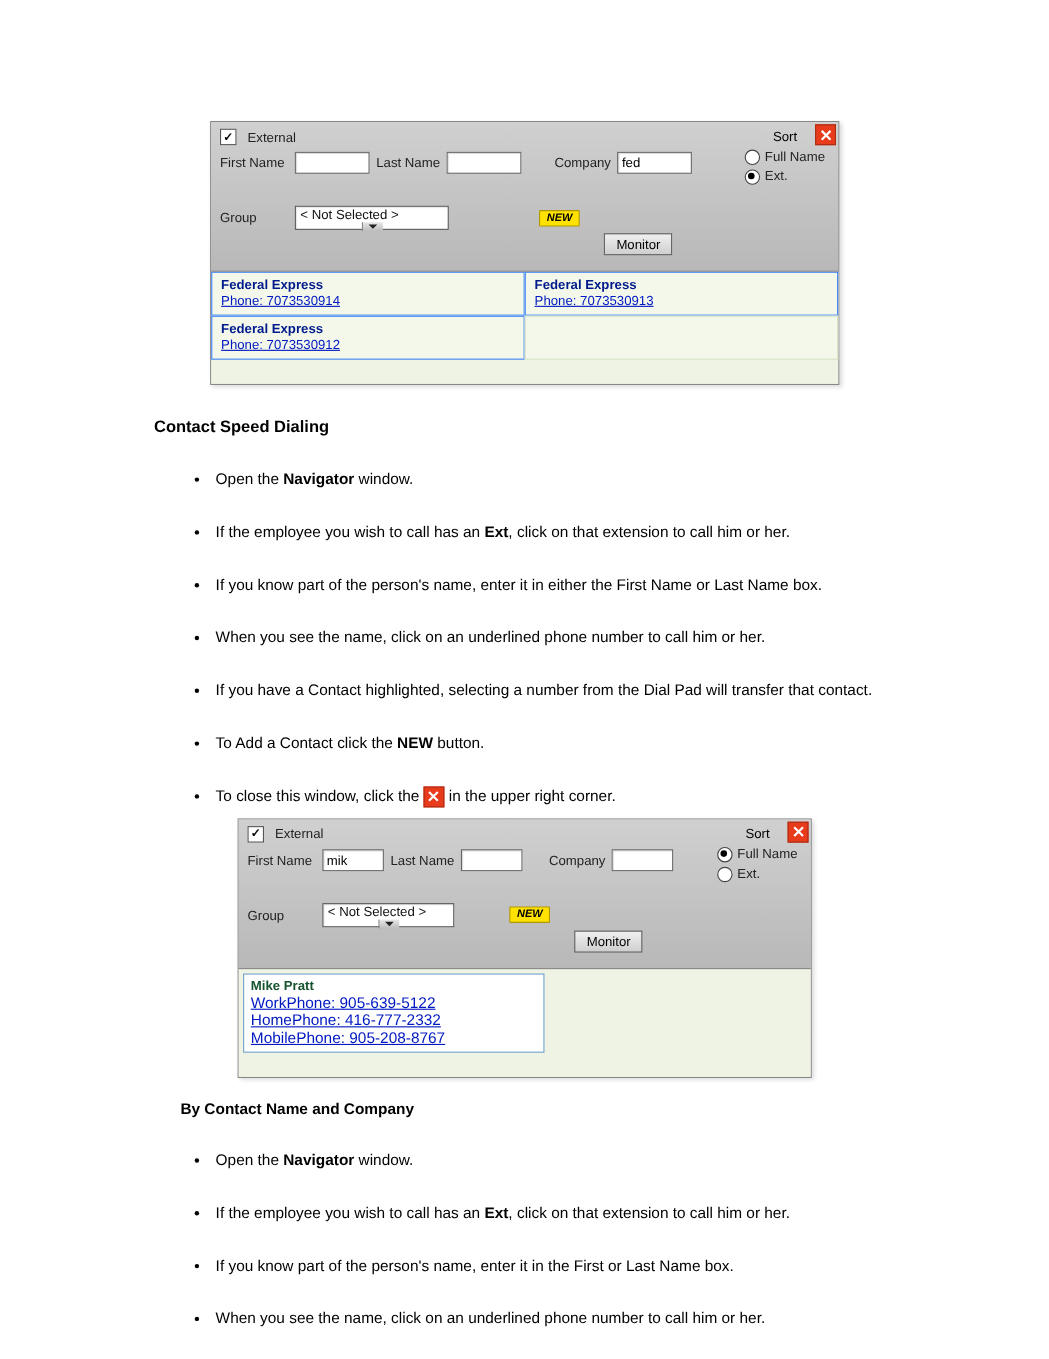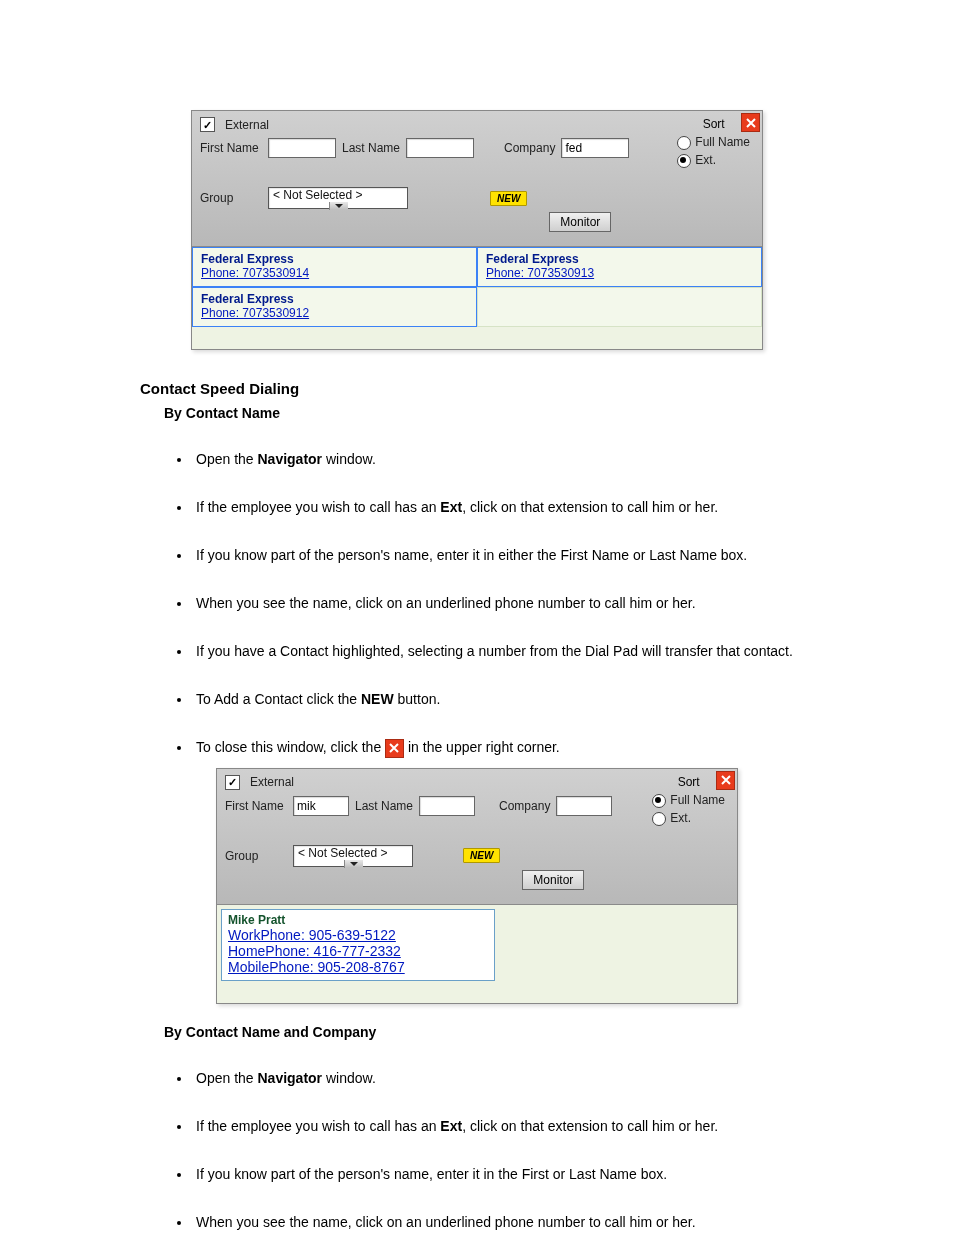--- a/index.html
+++ b/index.html
@@ -307,21 +307,20 @@
       <div class="result-cell">
         <div class="result-title">Federal Express</div>
         <div class="result-link">Phone: 7073530912</div>
       </div>
       <div class="result-cell empty-cell"></div>
     </div>
     <div class="results-pad"></div>
   </div>
 
   <h2>Contact Speed Dialing</h2>
-  <h3>By Contact Name</h3>
   <ul class="bullets">
     <li>
       <span>Open the </span><span class="hl">Navigator</span><span> window.</span>
     </li>
     <li>
       <span>If the employee you wish to call has an </span><span class="hl">Ext</span><span>, click on that extension to call him or her.</span>
     </li>
     <li>If you know part of the person's name, enter it in either the First Name or Last Name box.</li>
     <li>When you see the name, click on an underlined phone number to call him or her.</li>
     <li>If you have a Contact highlighted, selecting a number from the Dial Pad will transfer that contact.</li>

